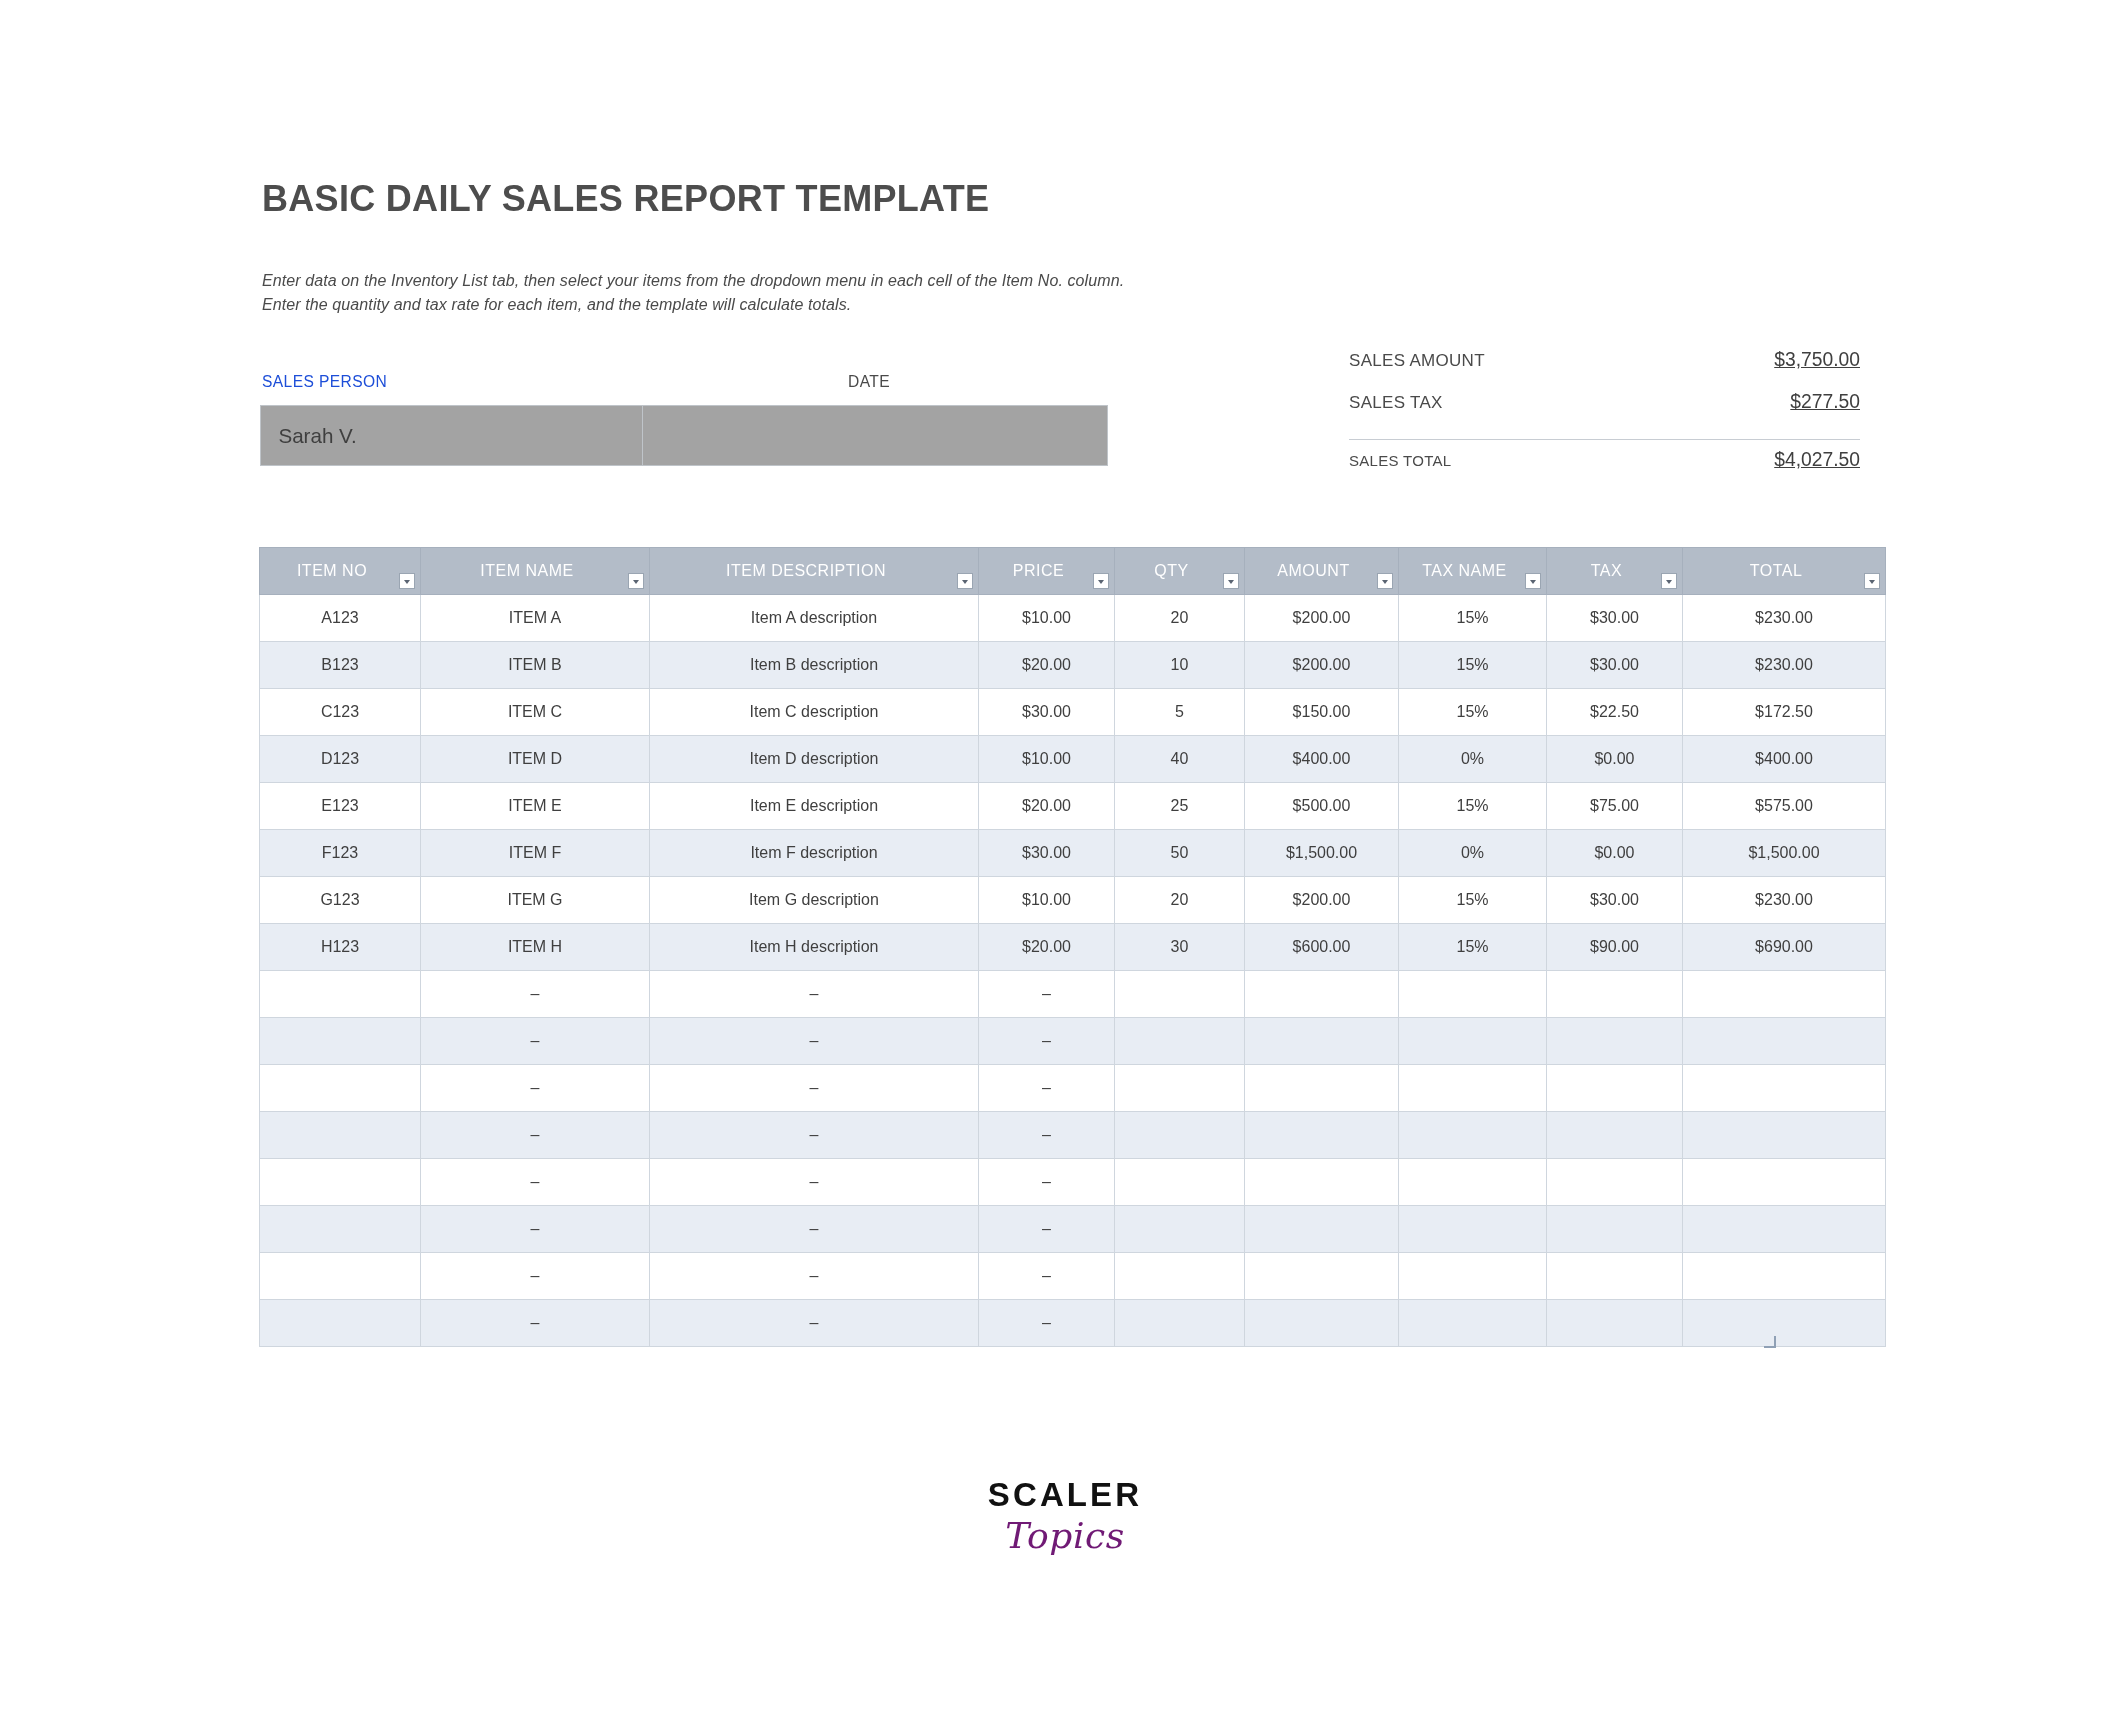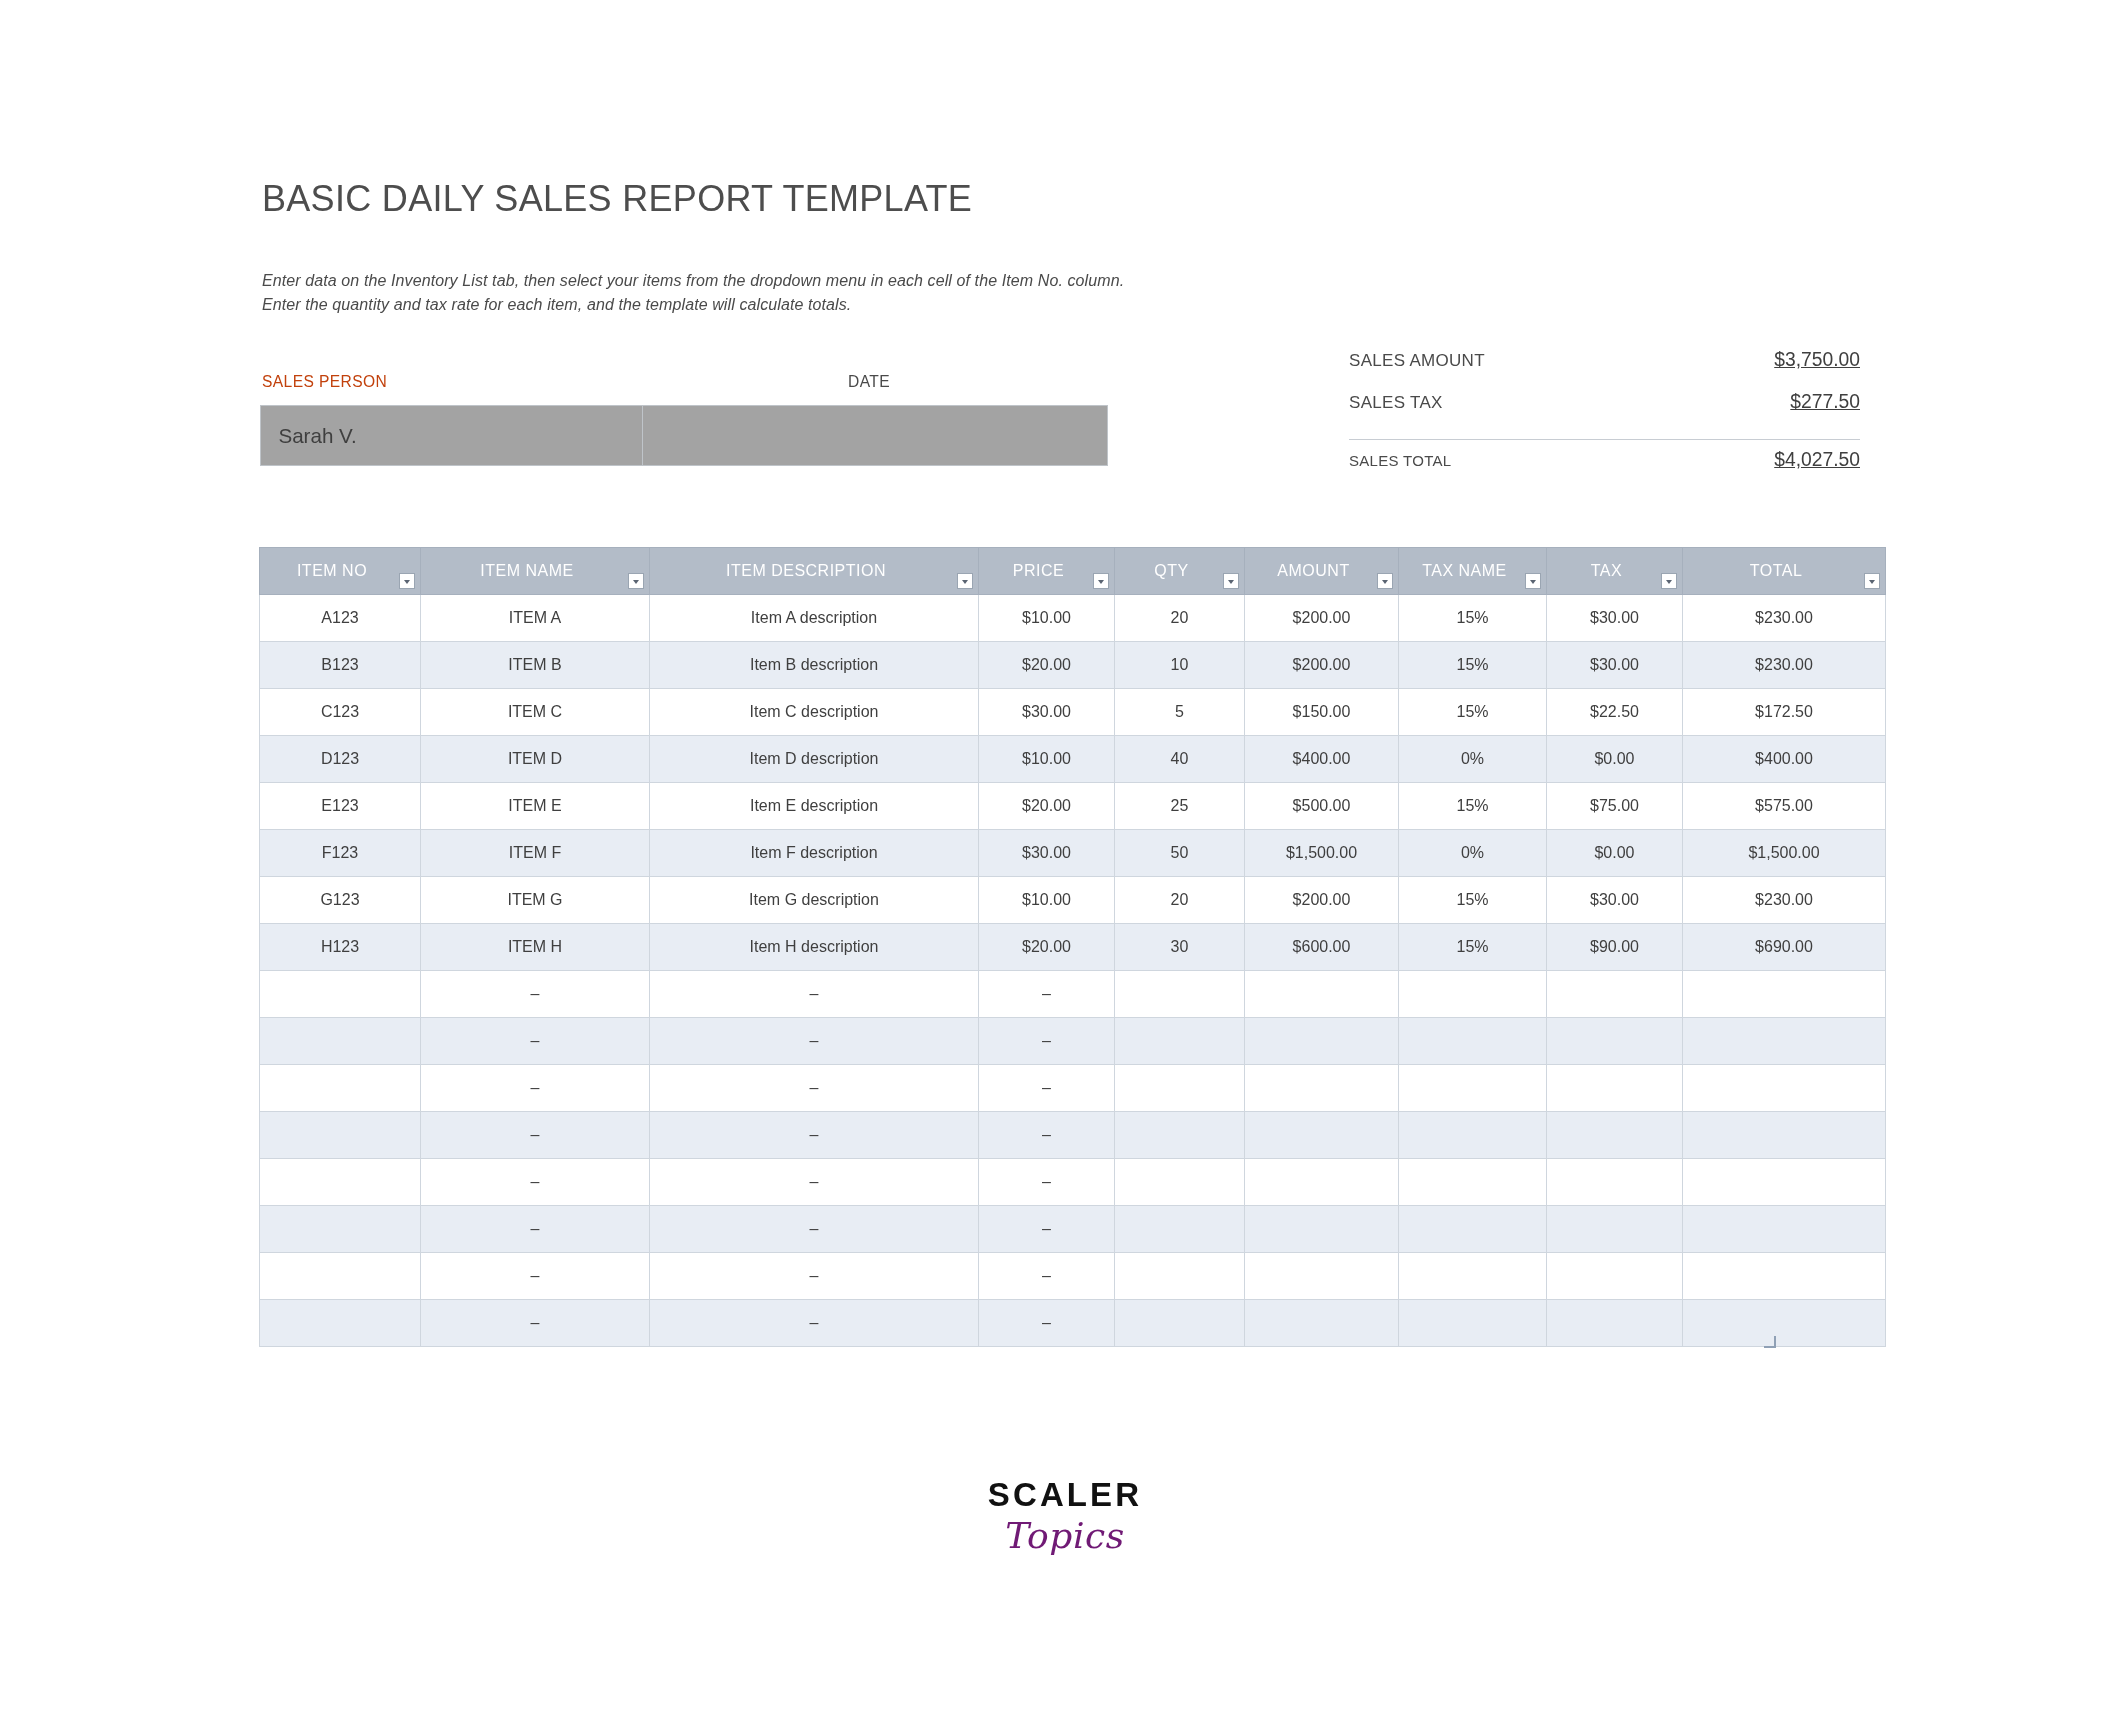--- a/index.html
+++ b/index.html
@@ -19,41 +19,41 @@
     position: absolute;
     left: 0; top: 0;
     width: 2119px;
     height: 1728px;
   }
   .title {
     position: absolute;
     left: 262px;
     top: 178px;
     font-size: 36px;
-    font-weight: normal;
+    font-weight: bold;
     letter-spacing: 0.3px;
     color: #4d4d4d;
   }
   .instructions {
     position: absolute;
     left: 262px;
     top: 269px;
     font-size: 16px;
     font-style: italic;
     color: #4a4a4a;
     line-height: 1.48;
     letter-spacing: 0.1px;
   }
   
   .label-salesperson {
     position: absolute;
     left: 262px;
     top: 373px;
     font-size: 15.6px;
-    color: #c2410c;
+    color: #1d4ed8;
     letter-spacing: 0.4px;
   }
   .label-date {
     position: absolute;
     left: 848px;
     top: 373px;
     font-size: 15.6px;
     color: #4a4a4a;
     letter-spacing: 0.4px;
   }

